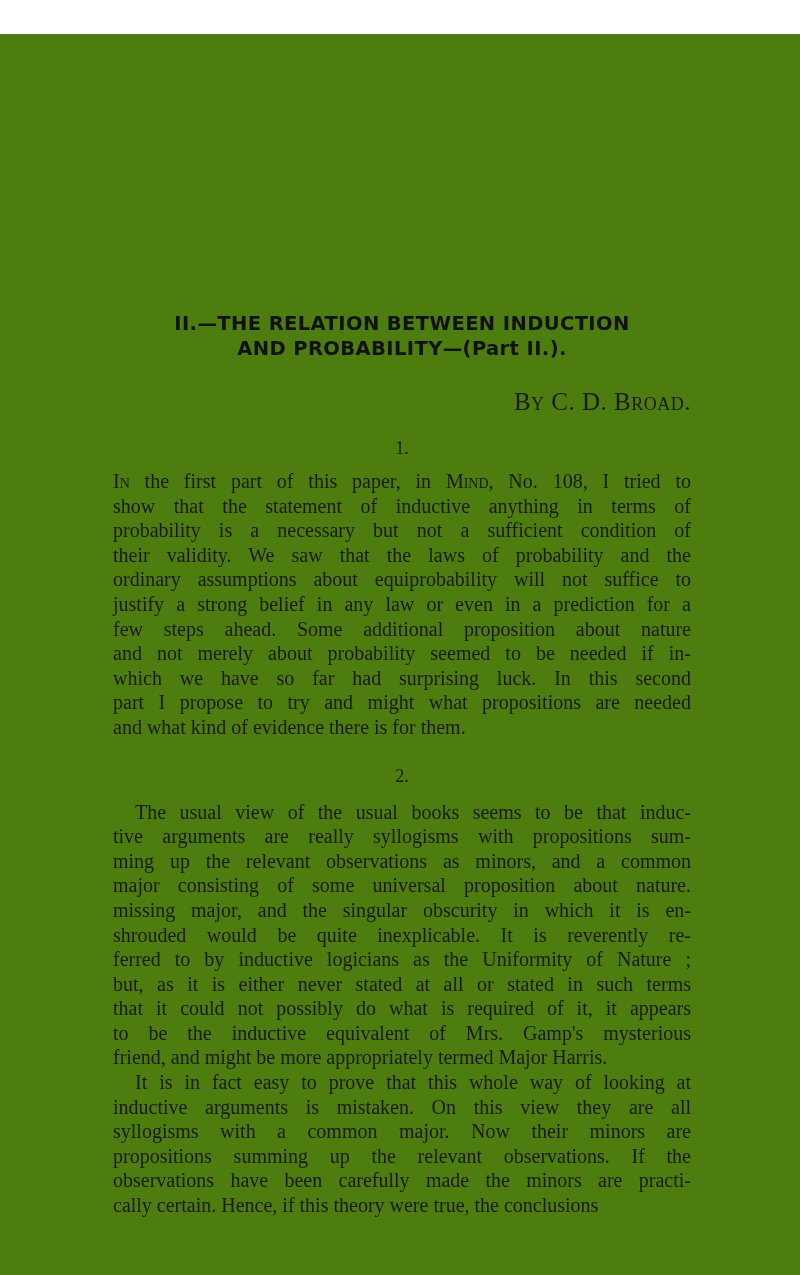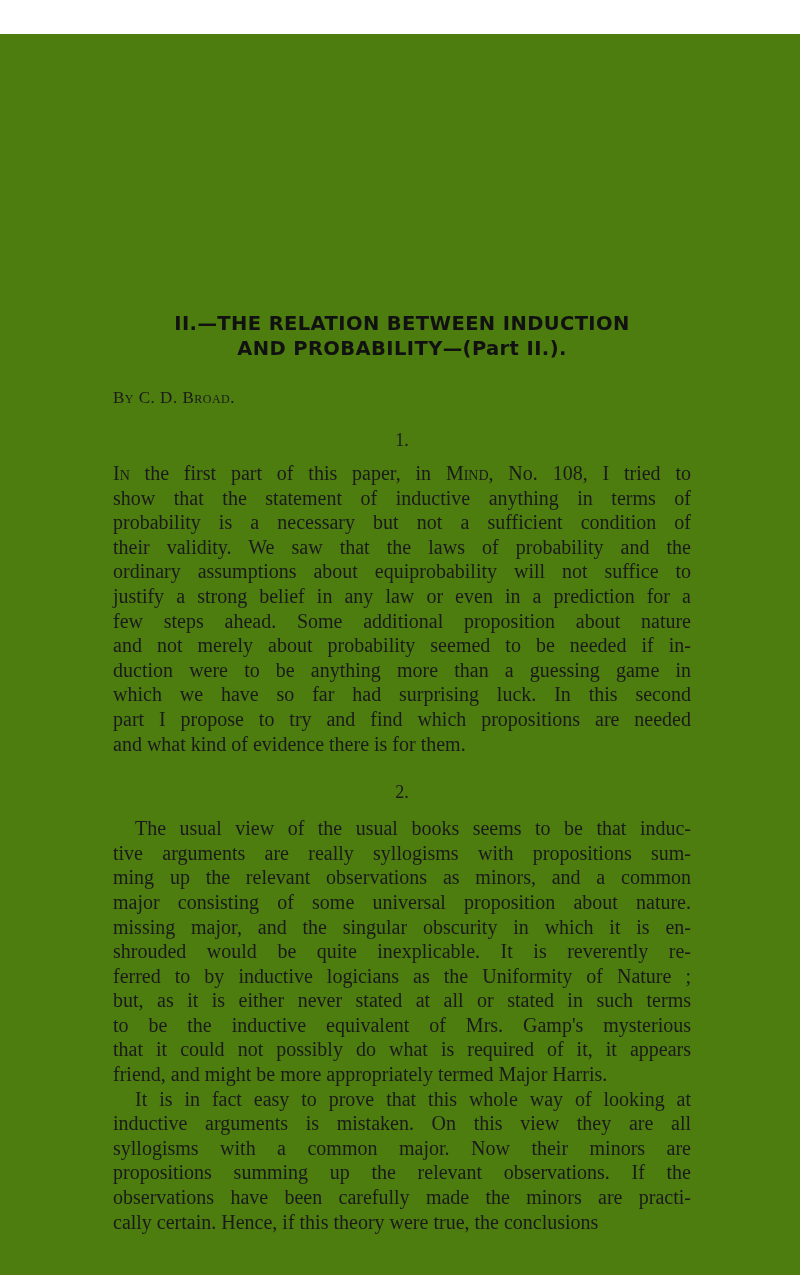--- a/index.html
+++ b/index.html
@@ -48,22 +48,22 @@
     display: block;
     white-space: nowrap;
   }
   .title-line-2 {
     display: block;
     white-space: nowrap;
   }
 
   
   .byline {
-    text-align: left;
-    font-size: 17px;
+    text-align: right;
+    font-size: 25px;
     margin-top: 27px;
     letter-spacing: 0.5px;
     white-space: nowrap;
   }
   .byline .sc {
     font-variant: small-caps;
   }
 
   
   .section-number {
@@ -121,39 +121,38 @@
 
     <p class="para">
       <span class="ln"><span class="sc">In</span> the first part of this paper, in <span class="sc">Mind</span>, No. 108, I tried to</span>
       <span class="ln">show that the statement of inductive anything in terms of</span>
       <span class="ln">probability is a necessary but not a sufficient condition of</span>
       <span class="ln">their validity.   We saw that the laws of probability and the</span>
       <span class="ln">ordinary assumptions about equiprobability will not suffice to</span>
       <span class="ln">justify a strong belief in any law or even in a prediction for a</span>
       <span class="ln">few steps ahead.   Some additional proposition about nature</span>
       <span class="ln">and not merely about probability seemed to be needed if in-</span>
-      <span class="ln">duction were to be anything more than a guessing game in</span>
       <span class="ln">which we have so far had surprising luck.   In this second</span>
-      <span class="ln">part I propose to try and find which propositions are needed</span>
+      <span class="ln">part I propose to try and might what propositions are needed</span>
       <span class="ln last">and what kind of evidence there is for them.</span>
     </p>
 
     <div class="section-number second">2.</div>
 
     <p class="para">
       <span class="ln indent">The usual view of the usual books seems to be that induc-</span>
       <span class="ln">tive arguments are really syllogisms with propositions sum-</span>
       <span class="ln">ming up the relevant observations as minors, and a common</span>
       <span class="ln">major consisting of some universal proposition about nature.</span>
       <span class="ln">missing major, and the singular obscurity in which it is en-</span>
       <span class="ln">shrouded would be quite inexplicable.   It is reverently re-</span>
       <span class="ln">ferred to by inductive logicians as the Uniformity of Nature ;</span>
       <span class="ln">but, as it is either never stated at all or stated in such terms</span>
+      <span class="ln">that it could not possibly do what is required of it, it appears</span>
       <span class="ln">to be the inductive equivalent of Mrs. Gamp's mysterious</span>
-      <span class="ln">that it could not possibly do what is required of it, it appears</span>
       <span class="ln last">friend, and might be more appropriately termed Major Harris.</span>
     </p>
 
     <p class="para">
       <span class="ln indent">It is in fact easy to prove that this whole way of looking at</span>
       <span class="ln">inductive arguments is mistaken.   On this view they are all</span>
       <span class="ln">syllogisms with a common major.   Now their minors are</span>
       <span class="ln">propositions summing up the relevant observations.   If the</span>
       <span class="ln">observations have been carefully made the minors are practi-</span>
       <span class="ln last">cally certain.   Hence, if this theory were true, the conclusions</span>

